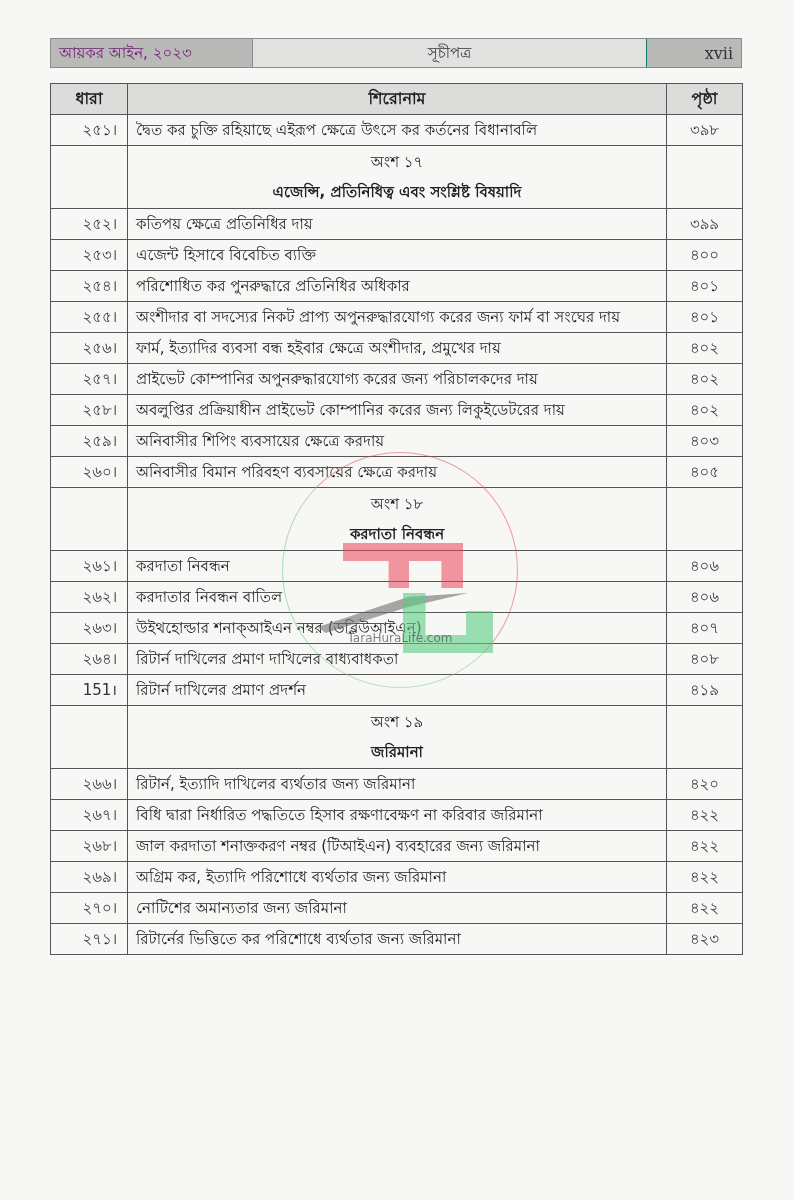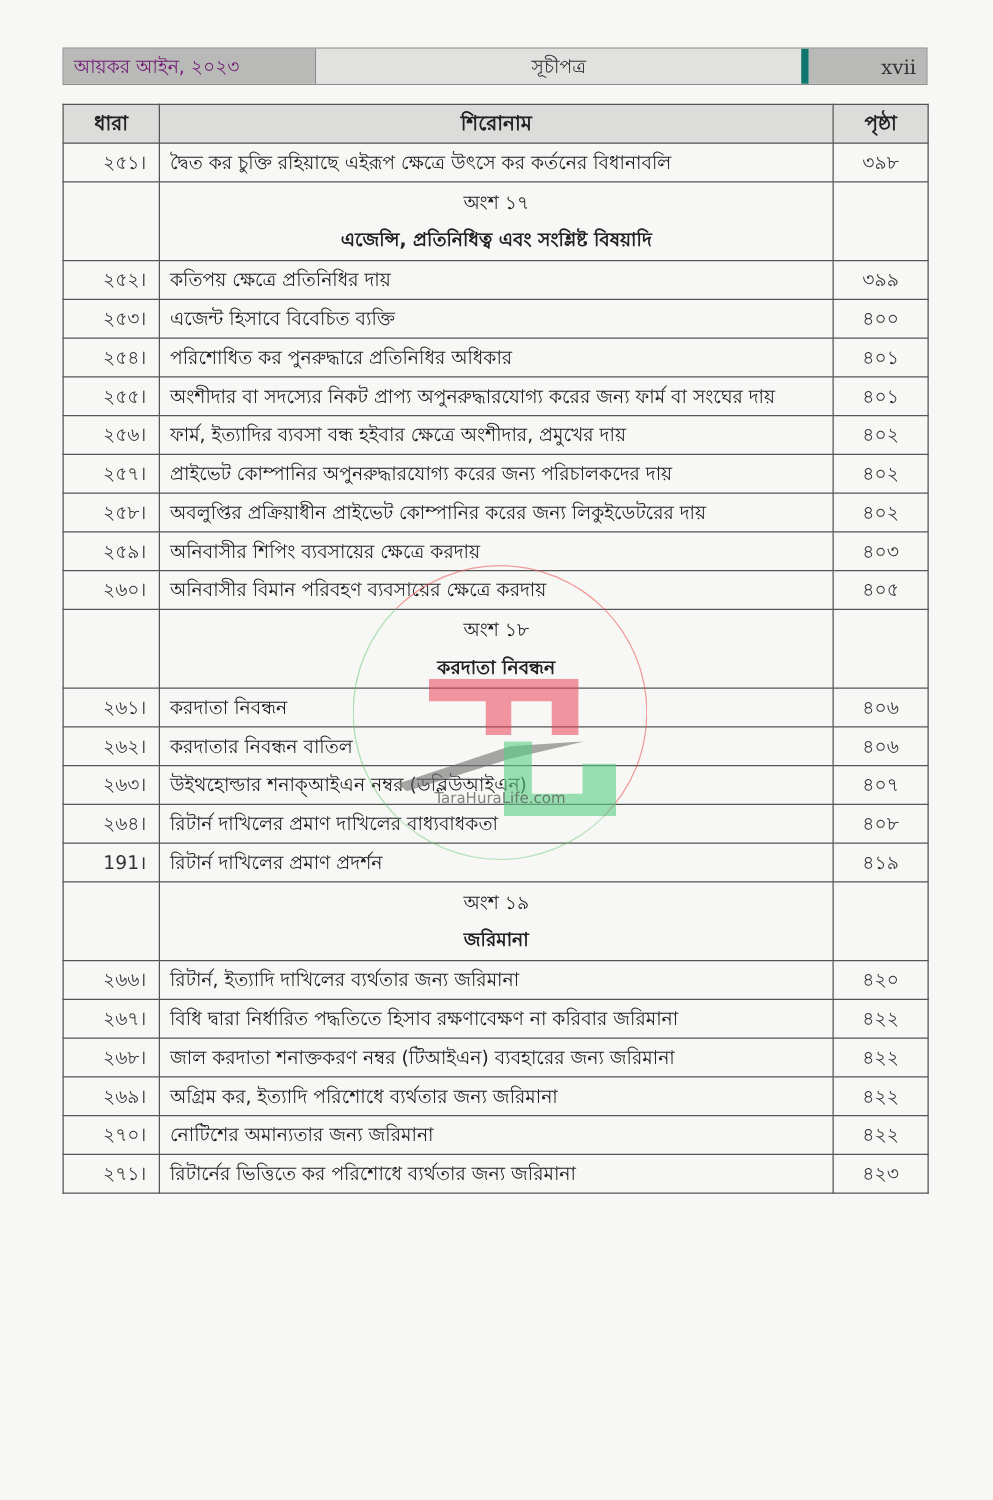--- a/index.html
+++ b/index.html
@@ -7,21 +7,21 @@
     width: 794px; height: 1200px; background: #f7f7f5; position: relative;
     overflow: hidden; font-family: "DejaVu Sans", sans-serif; color: #222;
   }
   .running-header {
     position: absolute; left: 50px; top: 38px; width: 692px; height: 30px;
     display: flex; border: 1px solid #8c8c8c; box-sizing: border-box;
   }
   .rh-left { width: 202px; background: #b9b9b7; border-right: 1px solid #8c8c8c;
     display: flex; align-items: center; padding-left: 8px; font-size: 15px; color: #701a75; box-sizing: border-box; }
   .rh-mid { width: 394px; background: #e1e1df; display: flex; align-items: center;
-    justify-content: center; font-size: 15px; color: #333; border-right: 6px solid #0f766e; box-sizing: border-box; }
+    justify-content: center; font-size: 15px; color: #333; border-right: 1px solid #0f766e; box-sizing: border-box; }
   .rh-right { flex: 1; background: #b9b9b7; display: flex; align-items: center;
     justify-content: flex-end; padding-right: 8px; font-family: "DejaVu Serif", serif; font-size: 16px; color: #333; }
 
   table.toc {
     position: absolute; left: 50px; top: 83px; width: 692px;
     border-collapse: collapse; table-layout: fixed; font-size: 15px;
   }
   table.toc td, table.toc th {
     border: 1.5px solid #555; padding: 0; vertical-align: top; line-height: 30px;
   }
@@ -155,21 +155,21 @@
         <td class="sec">২৬৩।</td>
         <td class="title">উইথহোল্ডার শনাক্আইএন নম্বর (ডব্লিউআইএন)</td>
         <td class="page">৪০৭</td>
       </tr>
       <tr>
         <td class="sec">২৬৪।</td>
         <td class="title">রিটার্ন দাখিলের প্রমাণ দাখিলের বাধ্যবাধকতা</td>
         <td class="page">৪০৮</td>
       </tr>
       <tr>
-        <td class="sec">191।</td>
+        <td class="sec">151।</td>
         <td class="title">রিটার্ন দাখিলের প্রমাণ প্রদর্শন</td>
         <td class="page">৪১৯</td>
       </tr>
       <tr class="part">
         <td></td>
         <td class="part-cell">
           <span class="part-no">অংশ ১৯</span>
           <span class="part-name">জরিমানা</span>
         </td>
         <td></td>

